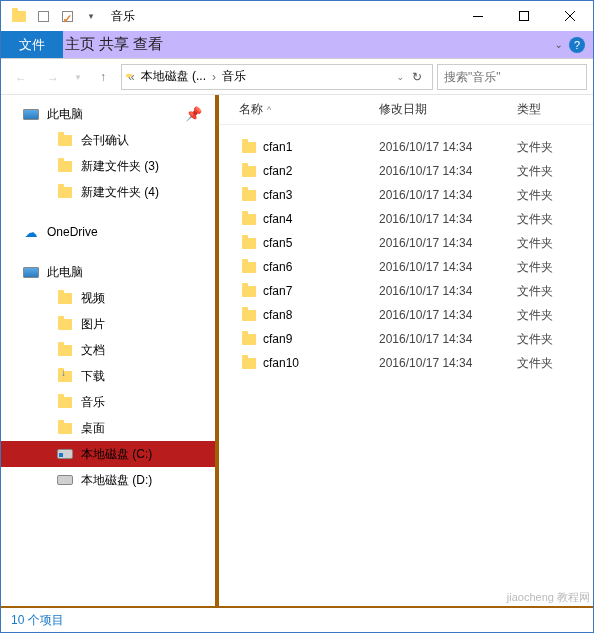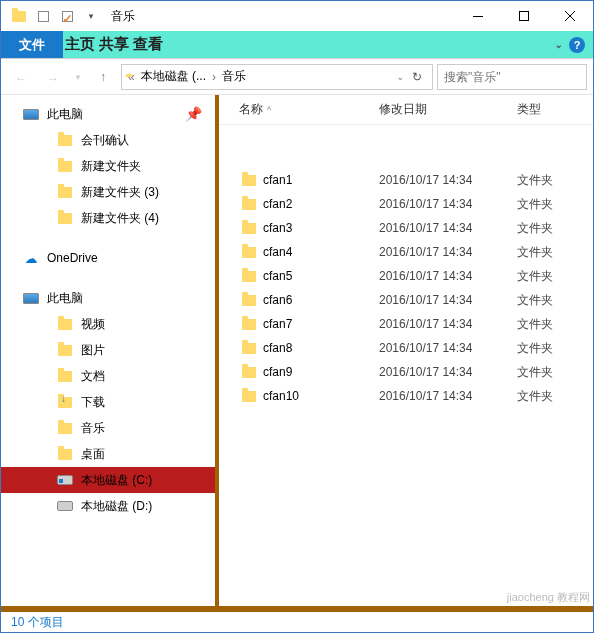--- a/index.html
+++ b/index.html
@@ -7,21 +7,21 @@
 
 
 .titlebar { height: 30px; background: #fff; display: flex; align-items: center; padding-left: 6px; }
 .titlebar .qat { display: flex; align-items: center; gap: 0; }
 .titlebar .qat > * { width: 24px; height: 24px; display: flex; align-items: center; justify-content: center; }
 .titlebar .title { margin-left: 8px; }
 .titlebar .spacer { flex: 1; }
 .winbtn { width: 46px; height: 30px; display: flex; align-items: center; justify-content: center; }
 
 
-.ribbon { height: 28px; background: #5eead4; border-bottom: 1px solid #d0d0d0; display: flex; align-items: stretch; font-weight: bold; }
+.ribbon { height: 28px; background: #c4b5fd; border-bottom: 1px solid #d0d0d0; display: flex; align-items: stretch; }
 .ribbon .filetab { background: #1979ca; color: #fff; padding: 0 18px; display: flex; align-items: center; font-size: 13px; }
 .ribbon .tab { padding: 0 2px; display: flex; align-items: center; color: #222; font-size: 15px; }
 .ribbon .right { margin-left: auto; display: flex; align-items: center; gap: 6px; padding-right: 8px; }
 .help-icon { width: 16px; height: 16px; border-radius: 50%; background: #1979ca; color: #fff; display: flex; align-items: center; justify-content: center; font-size: 11px; }
 
 
 .addrrow { height: 36px; display: flex; align-items: center; padding: 4px 6px; gap: 4px; border-bottom: 1px solid #e5e5e5; }
 .navbtn { width: 28px; height: 28px; display: flex; align-items: center; justify-content: center; color: #777; }
 .navbtn.disabled { color: #ccc; }
 .addrbox { flex: 1; height: 26px; border: 1px solid #ccc; display: flex; align-items: center; padding: 0 4px; background: #fff; }
@@ -34,36 +34,36 @@
 
 .body { flex: 1; display: flex; overflow: hidden; }
 .sidebar { width: 218px; border-right: 4px solid #a16207; overflow-y: auto; padding: 6px 0; position: relative; }
 .navitem { display: flex; align-items: center; height: 26px; padding-left: 22px; gap: 8px; }
 .navitem.indent1 { padding-left: 56px; }
 .navitem.selected { background: #b91c1c; }
 .navitem .ico { width: 16px; height: 16px; display: flex; align-items: center; justify-content: center; flex-shrink: 0; }
 .navgap { height: 14px; }
 .pin { color: #666; font-size: 14px; margin-left: auto; margin-right: 12px; }
 
-.content { flex: 1; display: flex; flex-direction: column; overflow: hidden; gap: 33px; }
+.content { flex: 1; display: flex; flex-direction: column; overflow: hidden; }
 .colheaders { display: flex; height: 30px; align-items: center; border-bottom: 1px solid #eee; padding-left: 20px; color: #333; }
 .colheaders .col { padding-right: 10px; }
 .col-name { width: 140px; }
 .col-date { width: 138px; font-family: Liberation Serif, serif; }
 .col-type { width: 70px; }
 .sort-arrow { color: #888; font-size: 9px; margin-left: 4px; }
 
 .filelist { flex: 1; overflow-y: auto; padding-top: 10px; }
 .filerow { display: flex; align-items: center; height: 24px; padding-left: 20px; }
 .filerow .ico { width: 20px; display: flex; align-items: center; justify-content: center; }
 .filerow .name { width: 120px; padding-left: 4px; }
 .filerow .date { width: 138px; color: #444; }
 .filerow .type { color: #444; }
 
-.statusbar { height: 26px; border-top: 6px solid #a16207; display: flex; align-items: center; padding: 0 10px; color: #1979ca; }
+.statusbar { height: 26px; border-top: 2px solid #a16207; display: flex; align-items: center; padding: 0 10px; color: #1979ca; }
 .watermark { position: absolute; right: 4px; bottom: 28px; color: #bbb; font-size: 11px; pointer-events: none; }
 
 
 .folder-ico { width: 14px; height: 11px; background: #ffd96a; border-radius: 1px; position: relative; }
 .folder-ico::before { content: ""; position: absolute; top: -3px; left: 0; width: 6px; height: 3px; background: #ffd96a; border-radius: 1px 1px 0 0; }
 .pc-ico { width: 16px; height: 11px; background: linear-gradient(#5aa9e6,#2d7cc1); border: 1px solid #888; border-radius: 1px; }
 .drive-ico { width: 16px; height: 10px; background: #d0d0d0; border: 1px solid #888; border-radius: 2px; position: relative; }
 .drive-c::after { content: ""; position: absolute; left: 1px; bottom: 1px; width: 4px; height: 4px; background: #1979ca; }
 .onedrive-ico { color: #0078d4; font-size: 13px; }
 .dl-ico { position: relative; }
@@ -156,26 +156,20 @@
       <div class="navitem indent1">
         <span class="ico">
           <span class="folder-ico"></span>
         </span>
         <span>会刊确认</span>
       </div>
       <div class="navitem indent1">
         <span class="ico">
           <span class="folder-ico"></span>
         </span>
-        <span>新建文件夹</span>
-      </div>
-      <div class="navitem indent1">
-        <span class="ico">
-          <span class="folder-ico"></span>
-        </span>
         <span>新建文件夹 (3)</span>
       </div>
       <div class="navitem indent1">
         <span class="ico">
           <span class="folder-ico"></span>
         </span>
         <span>新建文件夹 (4)</span>
       </div>
       <div class="navgap"></div>
       <div class="navitem">

